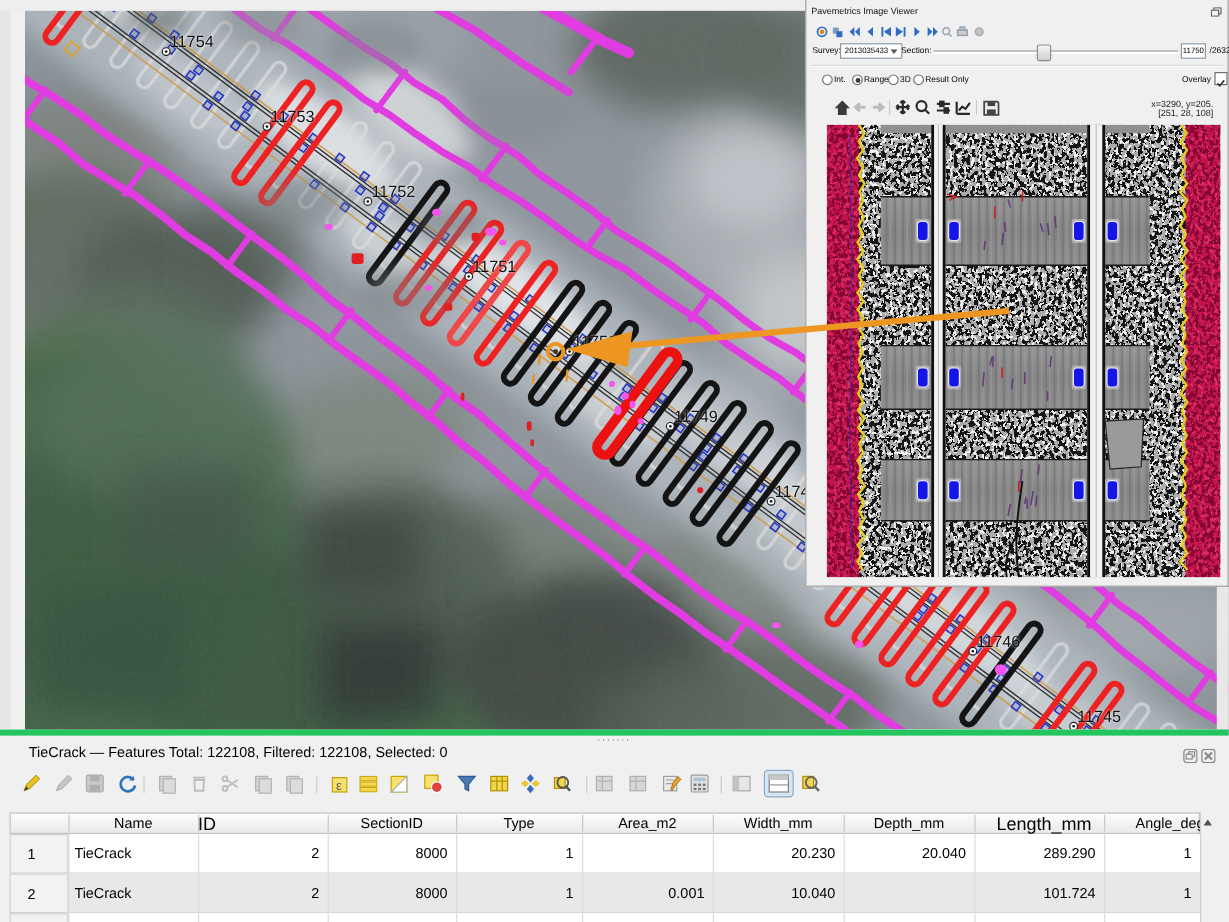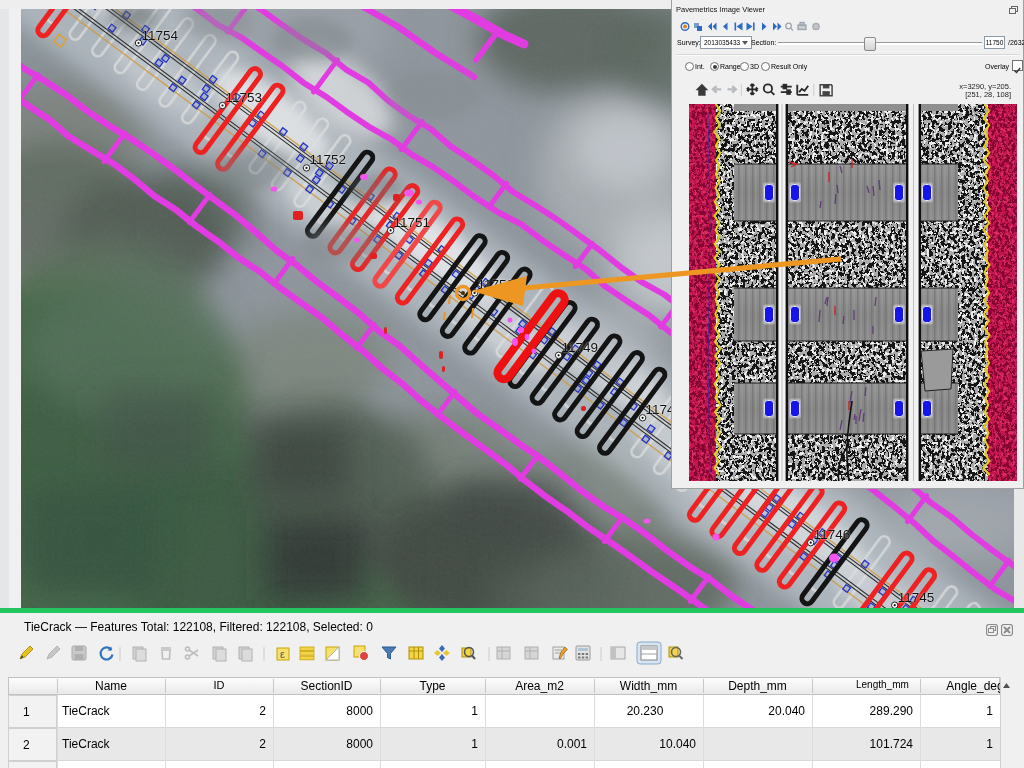--- a/index.html
+++ b/index.html
@@ -775,35 +775,35 @@
     <div style="position:absolute;left:57px;top:66px;width:1px;height:14px;background:#c8c8c8"></div>
     <div style="position:absolute;left:165px;top:66px;width:1px;height:14px;background:#c8c8c8"></div>
     <div style="position:absolute;left:273px;top:66px;width:1px;height:14px;background:#c8c8c8"></div>
     <div style="position:absolute;left:380px;top:66px;width:1px;height:14px;background:#c8c8c8"></div>
     <div style="position:absolute;left:485px;top:66px;width:1px;height:14px;background:#c8c8c8"></div>
     <div style="position:absolute;left:594px;top:66px;width:1px;height:14px;background:#c8c8c8"></div>
     <div style="position:absolute;left:703px;top:66px;width:1px;height:14px;background:#c8c8c8"></div>
     <div style="position:absolute;left:812px;top:66px;width:1px;height:14px;background:#c8c8c8"></div>
     <div style="position:absolute;left:920px;top:66px;width:1px;height:14px;background:#c8c8c8"></div>
     <div style="position:absolute;left:57px;top:66px;width:108px;height:15px;font-size:12px;text-align:center">Name</div>
-    <div style="position:absolute;left:165px;top:66px;width:108px;height:26px;font-size:11px;text-align:center">ID</div>
+    <div style="position:absolute;left:165px;top:66px;width:108px;height:26px;font-size:15px;">ID</div>
     <div style="position:absolute;left:273px;top:66px;width:107px;height:15px;font-size:12px;text-align:center">SectionID</div>
     <div style="position:absolute;left:380px;top:66px;width:105px;height:15px;font-size:12px;text-align:center">Type</div>
     <div style="position:absolute;left:485px;top:66px;width:109px;height:15px;font-size:12px;text-align:center">Area_m2</div>
     <div style="position:absolute;left:594px;top:66px;width:109px;height:15px;font-size:12px;text-align:center">Width_mm</div>
     <div style="position:absolute;left:703px;top:66px;width:109px;height:15px;font-size:12px;text-align:center">Depth_mm</div>
-    <div style="position:absolute;left:856px;top:66px;width:108px;height:15px;font-size:10px;text-align:left">Length_mm</div>
+    <div style="position:absolute;left:816px;top:66px;width:108px;height:15px;font-size:15px;text-align:center">Length_mm</div>
     <div style="position:absolute;left:930px;top:66px;width:90px;height:15px;font-size:12px;text-align:center">Angle_deg</div>
     <div style="position:absolute;left:8px;top:82px;width:992px;height:33px;background:#ffffff;border-bottom:1px solid #d8d8d8;box-sizing:border-box"></div>
     <div style="position:absolute;left:8px;top:82px;width:49px;height:33px;background:#f2f2f2;border:1px solid #d0d0d0;box-sizing:border-box;font-size:12px;line-height:33px;padding-left:14px">1</div>
     <div style="position:absolute;left:62px;top:82px;width:103px;height:33px;font-size:12px;line-height:33px">TieCrack</div>
     <div style="position:absolute;left:165px;top:82px;width:101px;height:33px;font-size:12px;line-height:33px;text-align:right">2</div>
     <div style="position:absolute;left:273px;top:82px;width:100px;height:33px;font-size:12px;line-height:33px;text-align:right">8000</div>
     <div style="position:absolute;left:380px;top:82px;width:98px;height:33px;font-size:12px;line-height:33px;text-align:right">1</div>
-    <div style="position:absolute;left:594px;top:82px;width:102px;height:33px;font-size:12px;line-height:33px;text-align:center">20.230</div>
+    <div style="position:absolute;left:594px;top:82px;width:102px;height:33px;font-size:12px;line-height:33px;text-align:right">20.230</div>
     <div style="position:absolute;left:703px;top:82px;width:102px;height:33px;font-size:12px;line-height:33px;text-align:right">20.040</div>
     <div style="position:absolute;left:812px;top:82px;width:101px;height:33px;font-size:12px;line-height:33px;text-align:right">289.290</div>
     <div style="position:absolute;left:920px;top:82px;width:73px;height:33px;font-size:12px;line-height:33px;text-align:right">1</div>
     <div style="position:absolute;left:57px;top:82px;width:1px;height:33px;background:#dcdcdc"></div>
     <div style="position:absolute;left:165px;top:82px;width:1px;height:33px;background:#dcdcdc"></div>
     <div style="position:absolute;left:273px;top:82px;width:1px;height:33px;background:#dcdcdc"></div>
     <div style="position:absolute;left:380px;top:82px;width:1px;height:33px;background:#dcdcdc"></div>
     <div style="position:absolute;left:485px;top:82px;width:1px;height:33px;background:#dcdcdc"></div>
     <div style="position:absolute;left:594px;top:82px;width:1px;height:33px;background:#dcdcdc"></div>
     <div style="position:absolute;left:703px;top:82px;width:1px;height:33px;background:#dcdcdc"></div>

